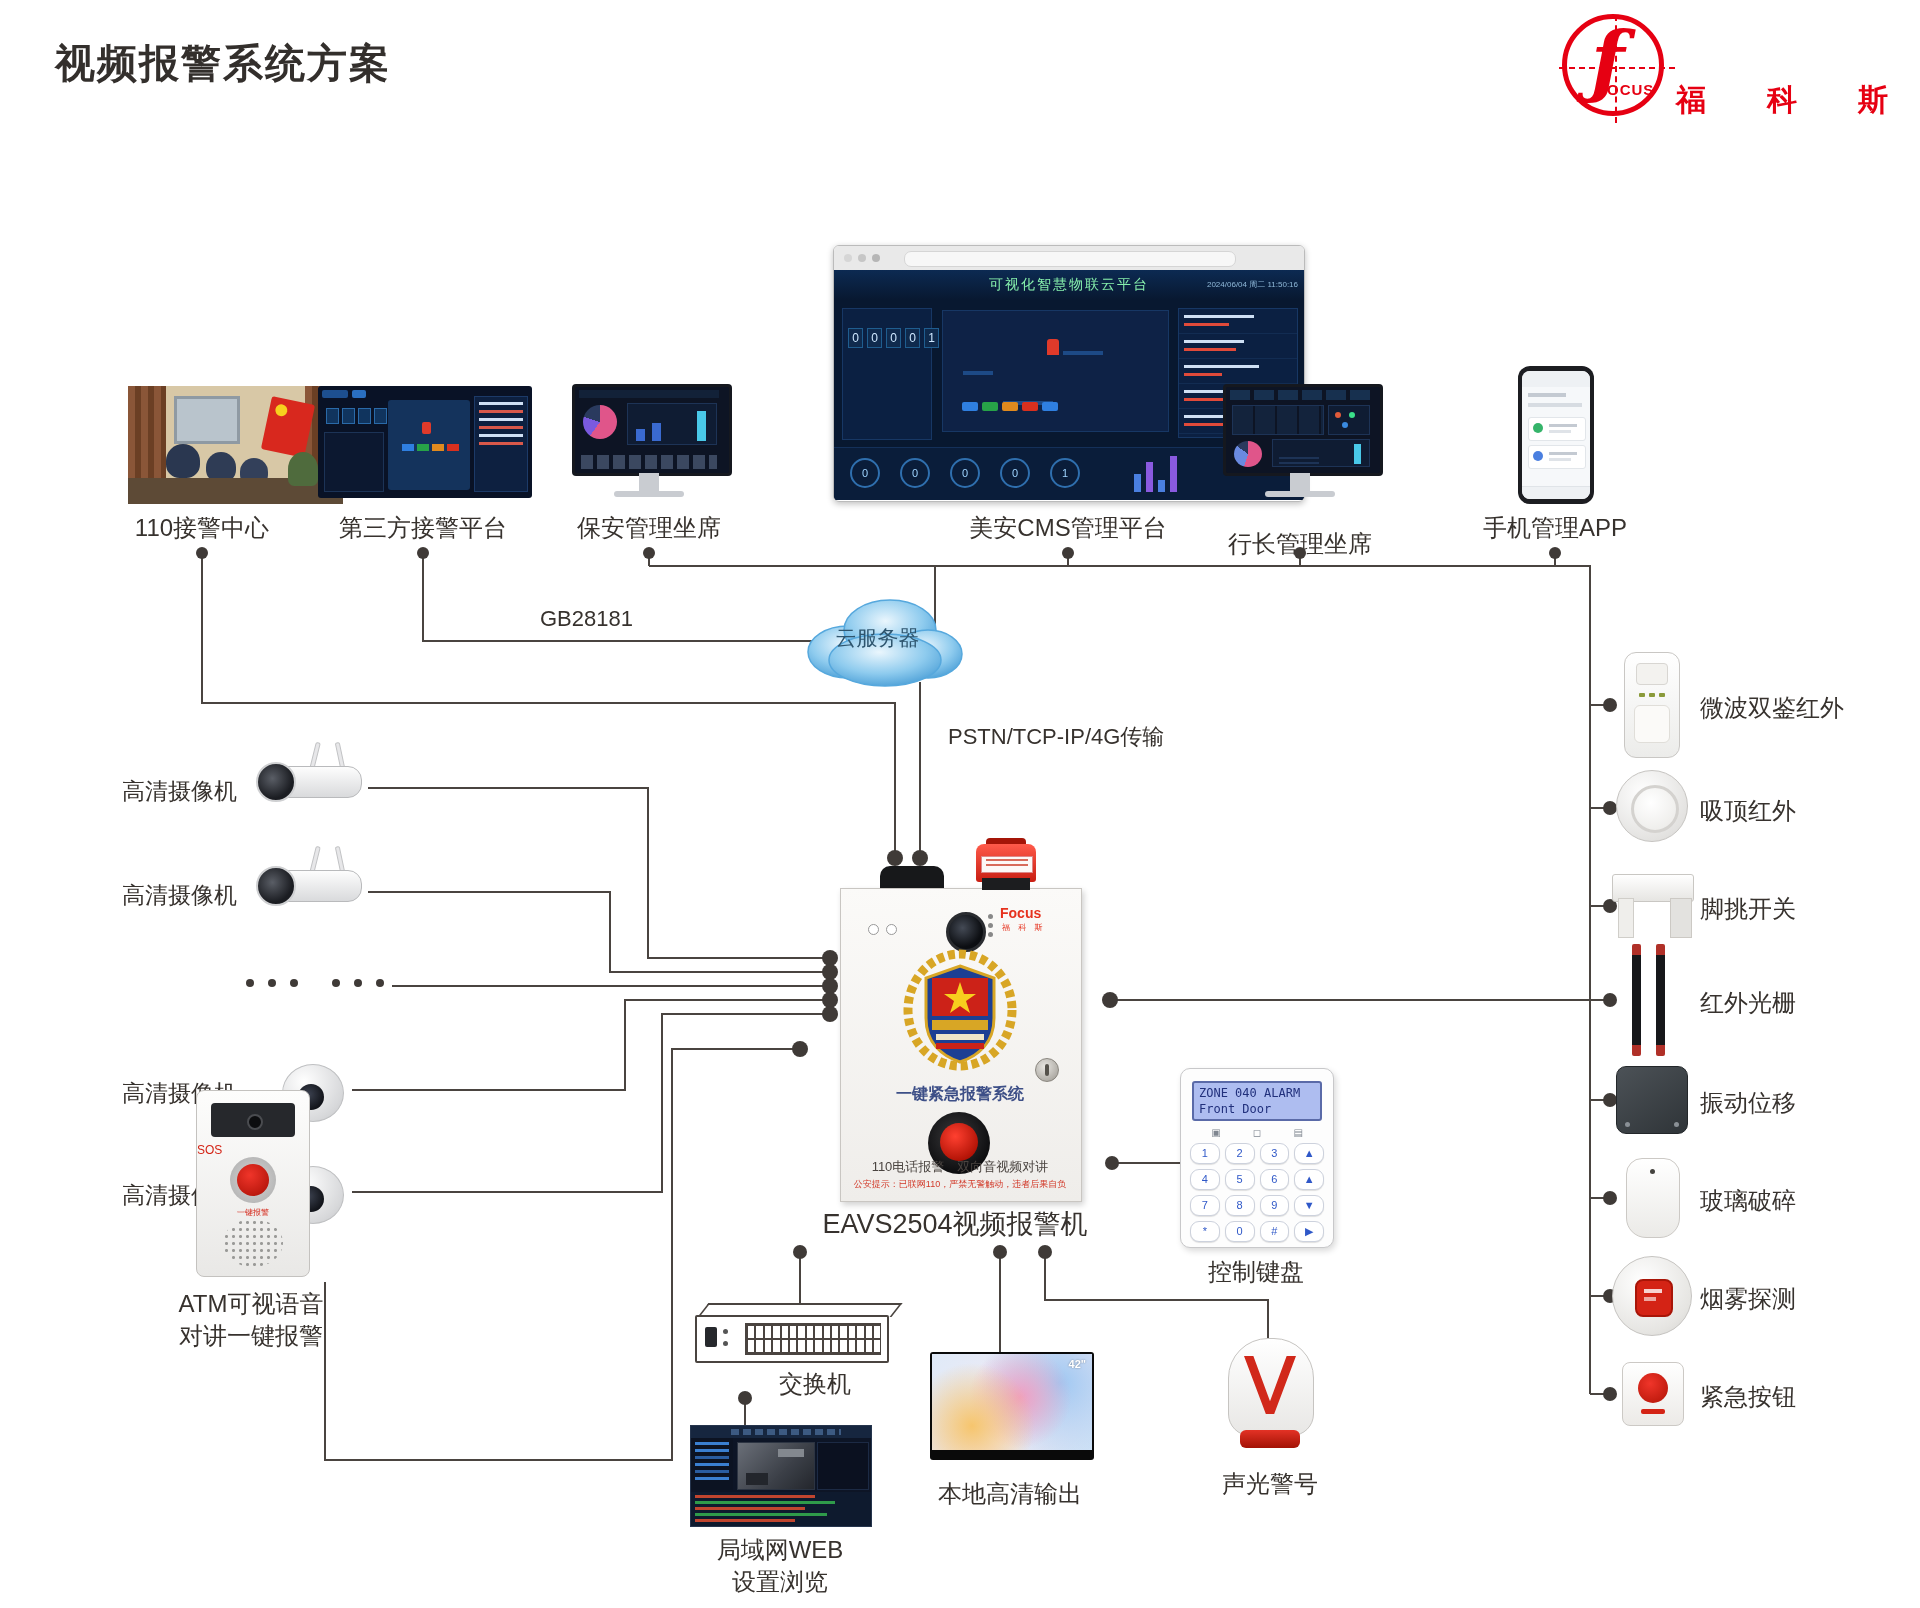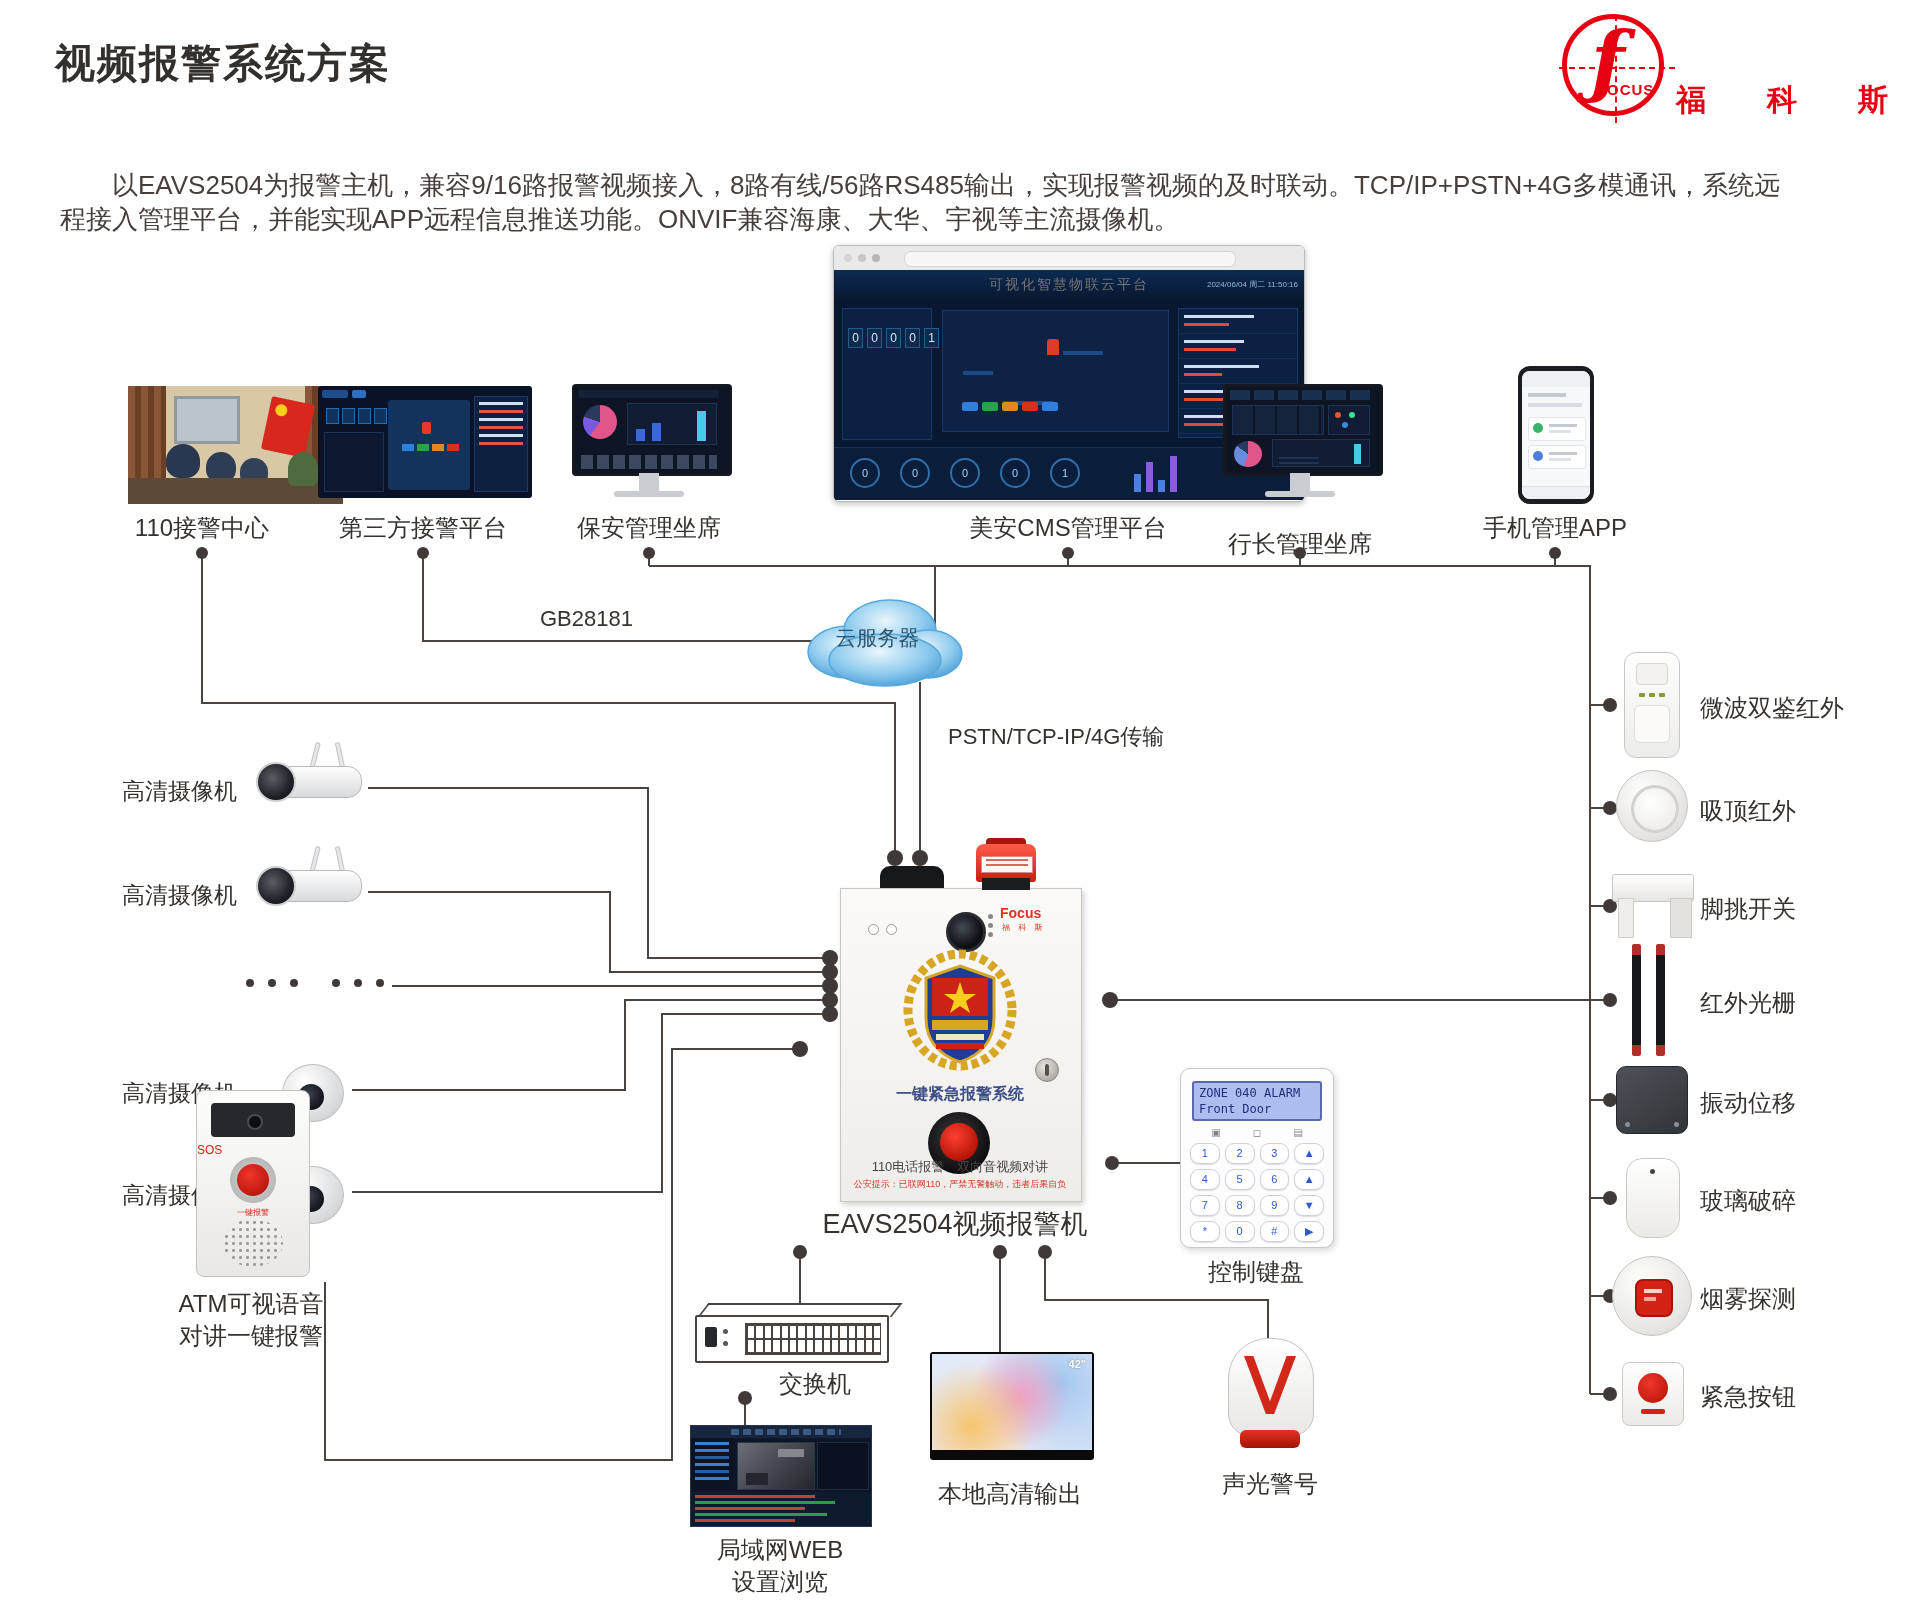--- a/index.html
+++ b/index.html
@@ -28,21 +28,21 @@
   .monfrm{position:absolute;background:#15181f;border-radius:4px;padding:3px;}
   .monscr{width:100%;height:100%;background:#0d1424;position:relative;overflow:hidden;border-radius:2px;}
   .monstand{position:absolute;background:#c9ccd1;}
   .dash3{position:absolute;left:318px;top:386px;width:214px;height:112px;background:#091226;border-radius:3px;overflow:hidden;}
   .browser{position:absolute;left:833px;top:245px;width:470px;height:255px;border:1px solid #bbb;border-radius:6px;overflow:hidden;box-shadow:0 2px 6px rgba(0,0,0,.25);}
   .btitle{height:24px;background:#e9e9e9;position:relative;}
   .bdot{position:absolute;top:8px;width:8px;height:8px;border-radius:50%;background:#bbb;}
   .burl{position:absolute;left:70px;top:5px;width:330px;height:14px;background:#f7f7f7;border:1px solid #d5d5d5;border-radius:7px;}
   .bbody{position:relative;height:230px;background:#081830;overflow:hidden;}
   .cms-head{position:absolute;left:0;top:0;width:100%;height:30px;background:linear-gradient(180deg,#0c2a52,#081830);}
-  .cms-title{position:absolute;left:0;top:6px;width:100%;text-align:center;font-size:14px;color:#737373;letter-spacing:2px;}
+  .cms-title{position:absolute;left:0;top:6px;width:100%;text-align:center;font-size:14px;color:#86efac;letter-spacing:2px;}
   .cms-dt{position:absolute;right:6px;top:9px;font-size:8px;color:#8fb8d8;}
   .cms-counter{position:absolute;left:14px;top:58px;display:flex;gap:4px;}
   .cms-digit{width:13px;height:18px;background:#0f2a4d;border:1px solid #1f5d8f;color:#cfe8ff;font-size:12px;text-align:center;line-height:18px;}
   .cms-map{position:absolute;left:108px;top:40px;width:225px;height:120px;background:#0e2246;border:1px solid #173764;}
   .cms-person{position:absolute;left:104px;top:28px;width:12px;height:16px;background:#e03a2a;border-radius:3px 3px 0 0;}
   .chip{position:absolute;top:132px;width:16px;height:9px;border-radius:2px;}
   .cms-right{position:absolute;right:6px;top:38px;width:118px;height:128px;background:#0b2042;border:1px solid #173764;}
   .rrow{position:relative;height:24px;border-bottom:1px solid #122c52;}
   .rbar{position:absolute;left:5px;top:6px;height:3px;background:#cfe0f5;}
   .rred{position:absolute;left:5px;top:14px;height:3px;background:#e04a3a;}
@@ -208,21 +208,20 @@
         <div class="logo-cross-h"></div>
       <div class="logo-f">ƒ</div>
       <div class="logo-inner">OCUS</div>
     </div>
     <div class="logo-cn">
       <span>福</span>
         <span>科</span>
         <span>斯</span>
     </div>
   </div>
-  <div class="intro">以EAVS2504为报警主机，兼容9/16路报警视频接入，8路有线/56路RS485输出，实现报警视频的及时联动。TCP/IP+PSTN+4G多模通讯，系统远程接入管理平台，并能实现APP远程信息推送功能。ONVIF兼容海康、大华、宇视等主流摄像机。</div>
 
   <div class="photo110 dev">
     <div class="curt" style="left:0;"></div>
       <div class="curt" style="right:0;"></div>
     <div class="abs" style="left:46px;top:10px;width:60px;height:42px;background:#b9c4cc;border:3px solid #8f9aa3;"></div>
     <div class="abs" style="left:138px;top:14px;width:44px;height:54px;background:#d8281e;transform:rotate(12deg);border-radius:3px;">
       <div class="abs" style="left:6px;top:6px;width:12px;height:12px;background:#f7d01e;border-radius:50%;"></div>
     </div>
     <div class="abs" style="left:38px;top:58px;width:34px;height:34px;background:#2a3750;border-radius:50% 50% 40% 40%;"></div>
     <div class="abs" style="left:78px;top:66px;width:30px;height:30px;background:#2f3c55;border-radius:50% 50% 40% 40%;"></div>

